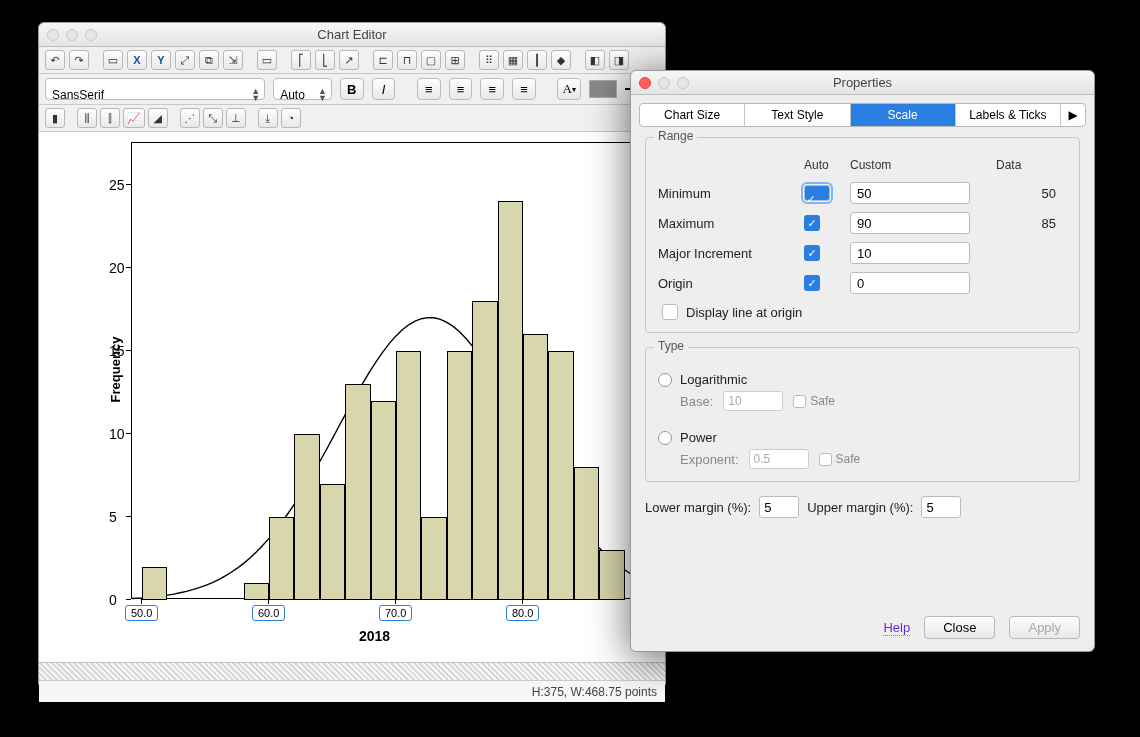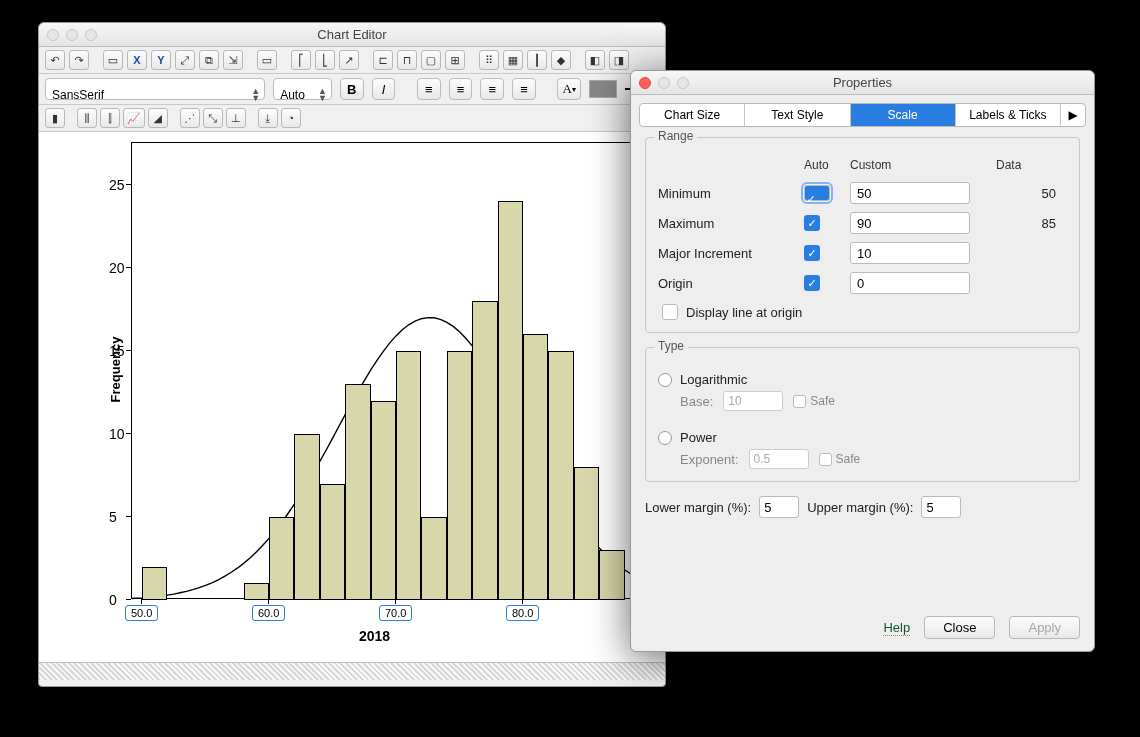--- a/index.html
+++ b/index.html
@@ -124,21 +124,21 @@
 
   .footer {
     position: absolute; bottom: 12px; right: 14px; display: flex; align-items: center; gap: 14px;
     font-size: 13px;
   }
   .footer .btn {
     padding: 3px 18px; border: 1px solid #b8b8b8; border-radius: 4px;
     background: linear-gradient(#fdfdfd,#e8e8e8);
   }
   .footer .btn.disabled { color: #a8a8a8; }
-  .footer .help { color: #14532d; border-bottom: 1px dotted #888;}
+  .footer .help { color: #6d28d9; border-bottom: 1px dotted #888;}
 </style>
 </head>
 <body>
 
 <div class="window-chart">
 
   <div class="titlebar">
     <div class="traffic">
       <span class="tlight"></span>
       <span class="tlight"></span>
@@ -265,20 +265,23 @@
       <div class="x-tick-mark" style="left: 229px; top: 467px;"></div>
       <span class="x-tick" style="left: 340px; top: 473px;">70.0</span>
       <div class="x-tick-mark" style="left: 356px; top: 467px;"></div>
       <span class="x-tick" style="left: 467px; top: 473px;">80.0</span>
       <div class="x-tick-mark" style="left: 483px; top: 467px;"></div>
       <span class="x-tick" style="left: 594px; top: 473px;">90.0</span>
       <div class="x-tick-mark" style="left: 610px; top: 467px;"></div>
     </div>
 
   <div class="hatch"></div>
+  <div class="status">
+    <span>H:375, W:468.75 points</span>
+  </div>
 </div>
 
 <div class="window-props">
   <div class="titlebar">
     <div class="traffic">
       <span class="tlight red"></span>
       <span class="tlight"></span>
       <span class="tlight"></span>
     </div>
     <span class="title">Properties</span>

